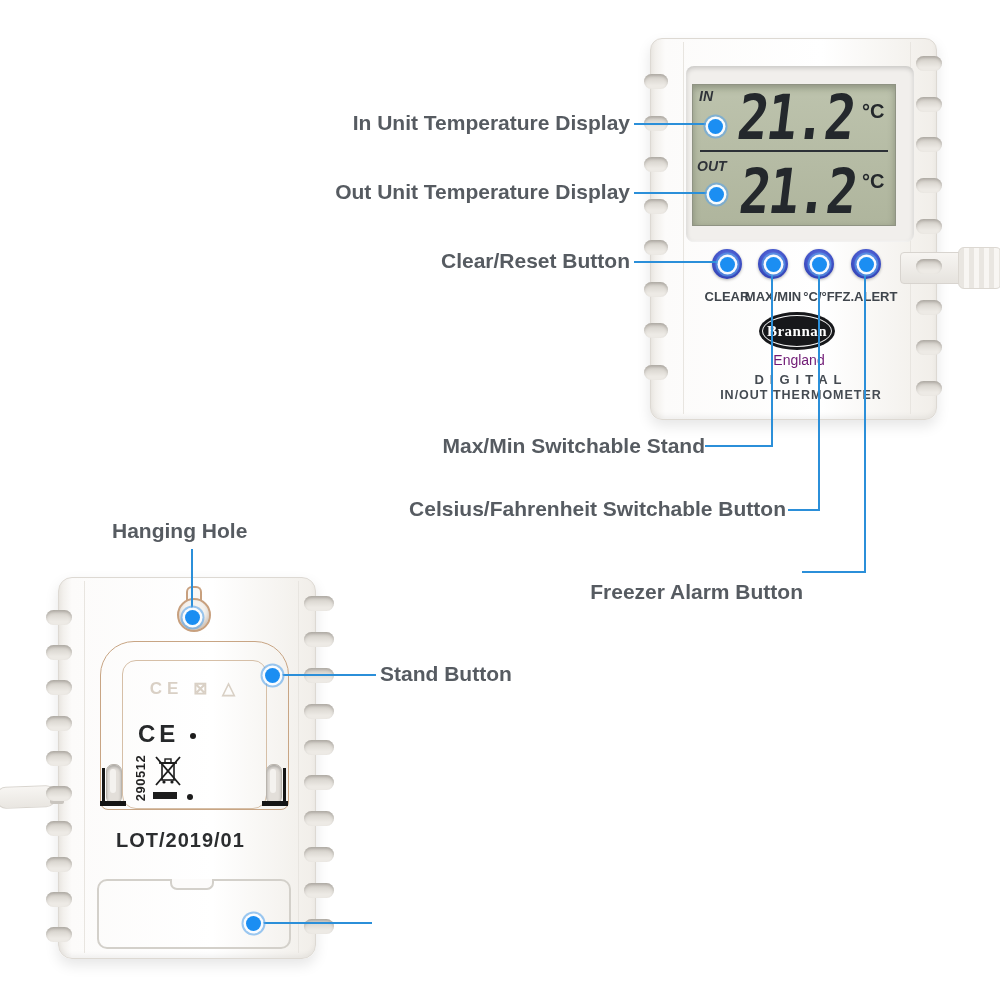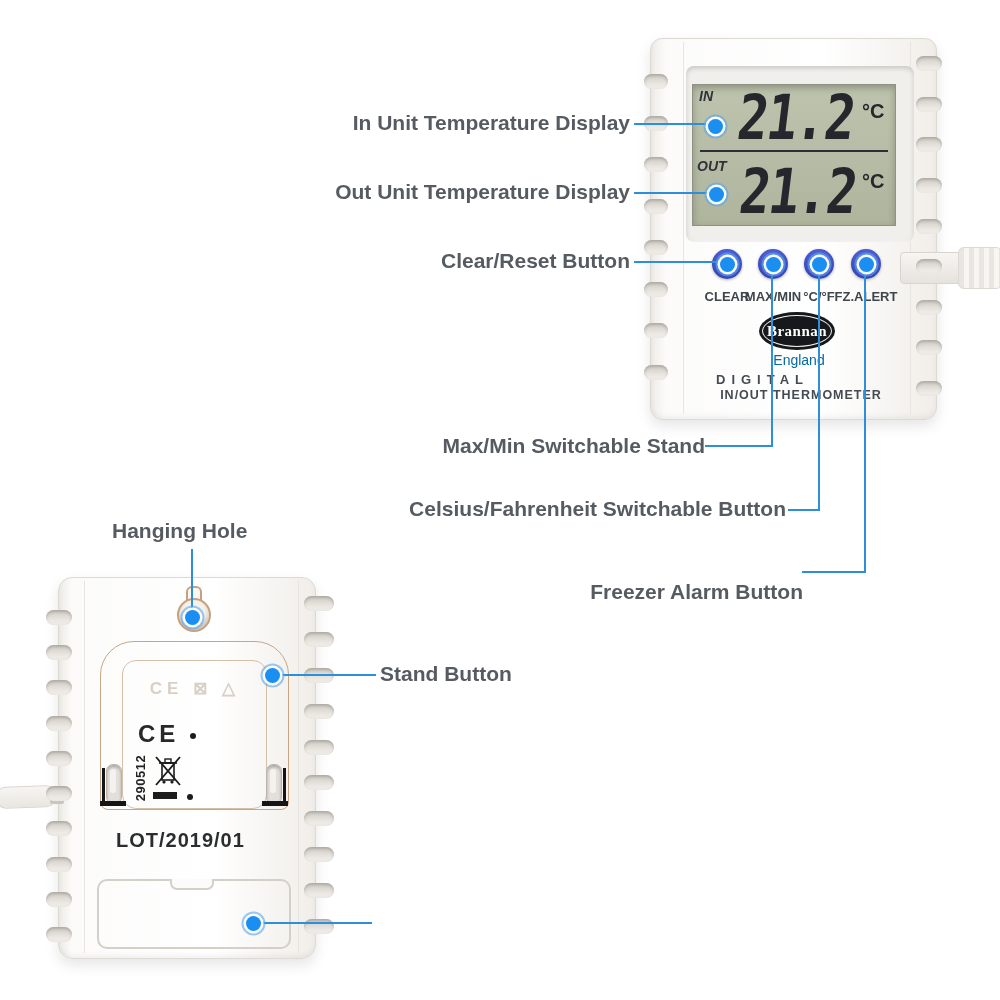--- a/index.html
+++ b/index.html
@@ -33,22 +33,22 @@
 
   
   .btn{position:absolute;width:30px;height:30px;border-radius:50%;
        background:radial-gradient(circle at 50% 40%,#7a8ae4 0%,#4a5cd0 45%,#3343b5 75%,#2b379c 100%);
        box-shadow:0 1px 3px rgba(0,0,0,0.3);z-index:4;}
   .btn-label{position:absolute;width:64px;text-align:center;font-size:13px;font-weight:bold;color:#3f454c;z-index:4;}
   .logo-oval{position:absolute;left:759px;top:312px;width:76px;height:38px;background:#17181b;border-radius:50%;
              display:flex;align-items:center;justify-content:center;z-index:4;}
   .logo-ring{position:absolute;left:3px;top:3px;right:3px;bottom:3px;border:1px solid #f2f2f2;border-radius:50%;}
   .logo-text{font-family:"Liberation Serif",serif;font-weight:bold;font-size:15px;color:#ffffff;letter-spacing:.5px;z-index:1;}
-  .origin-text{position:absolute;left:755px;top:352px;width:88px;text-align:center;font-size:14px;color:#0369a1;z-index:4;}
-  .product1{position:absolute;left:716px;top:372px;width:170px;font-size:13px;font-weight:bold;
+  .origin-text{position:absolute;left:755px;top:352px;width:88px;text-align:center;font-size:14px;color:#701a75;z-index:4;}
+  .product1{position:absolute;left:716px;top:372px;width:170px;text-align:center;font-size:13px;font-weight:bold;
             letter-spacing:6px;color:#454b52;z-index:4;}
   .product2{position:absolute;left:706px;top:388px;width:190px;text-align:center;font-size:12.5px;font-weight:bold;
             letter-spacing:1px;color:#454b52;z-index:4;}
 
   
   .plug-shaft{position:absolute;left:900px;top:252px;width:62px;height:30px;border-radius:4px;
               background:linear-gradient(180deg,#f7f5f2,#e6e3de);border:1px solid #d8d4cf;z-index:2;}
   .plug-tip{position:absolute;left:958px;top:247px;width:42px;height:40px;border-radius:6px;
             background:repeating-linear-gradient(90deg,#e9e6e1 0 5px,#f8f6f3 5px 10px);border:1px solid #dcd8d2;z-index:2;}
   .back-wire{position:absolute;left:-4px;top:786px;width:58px;height:20px;border-radius:10px;

